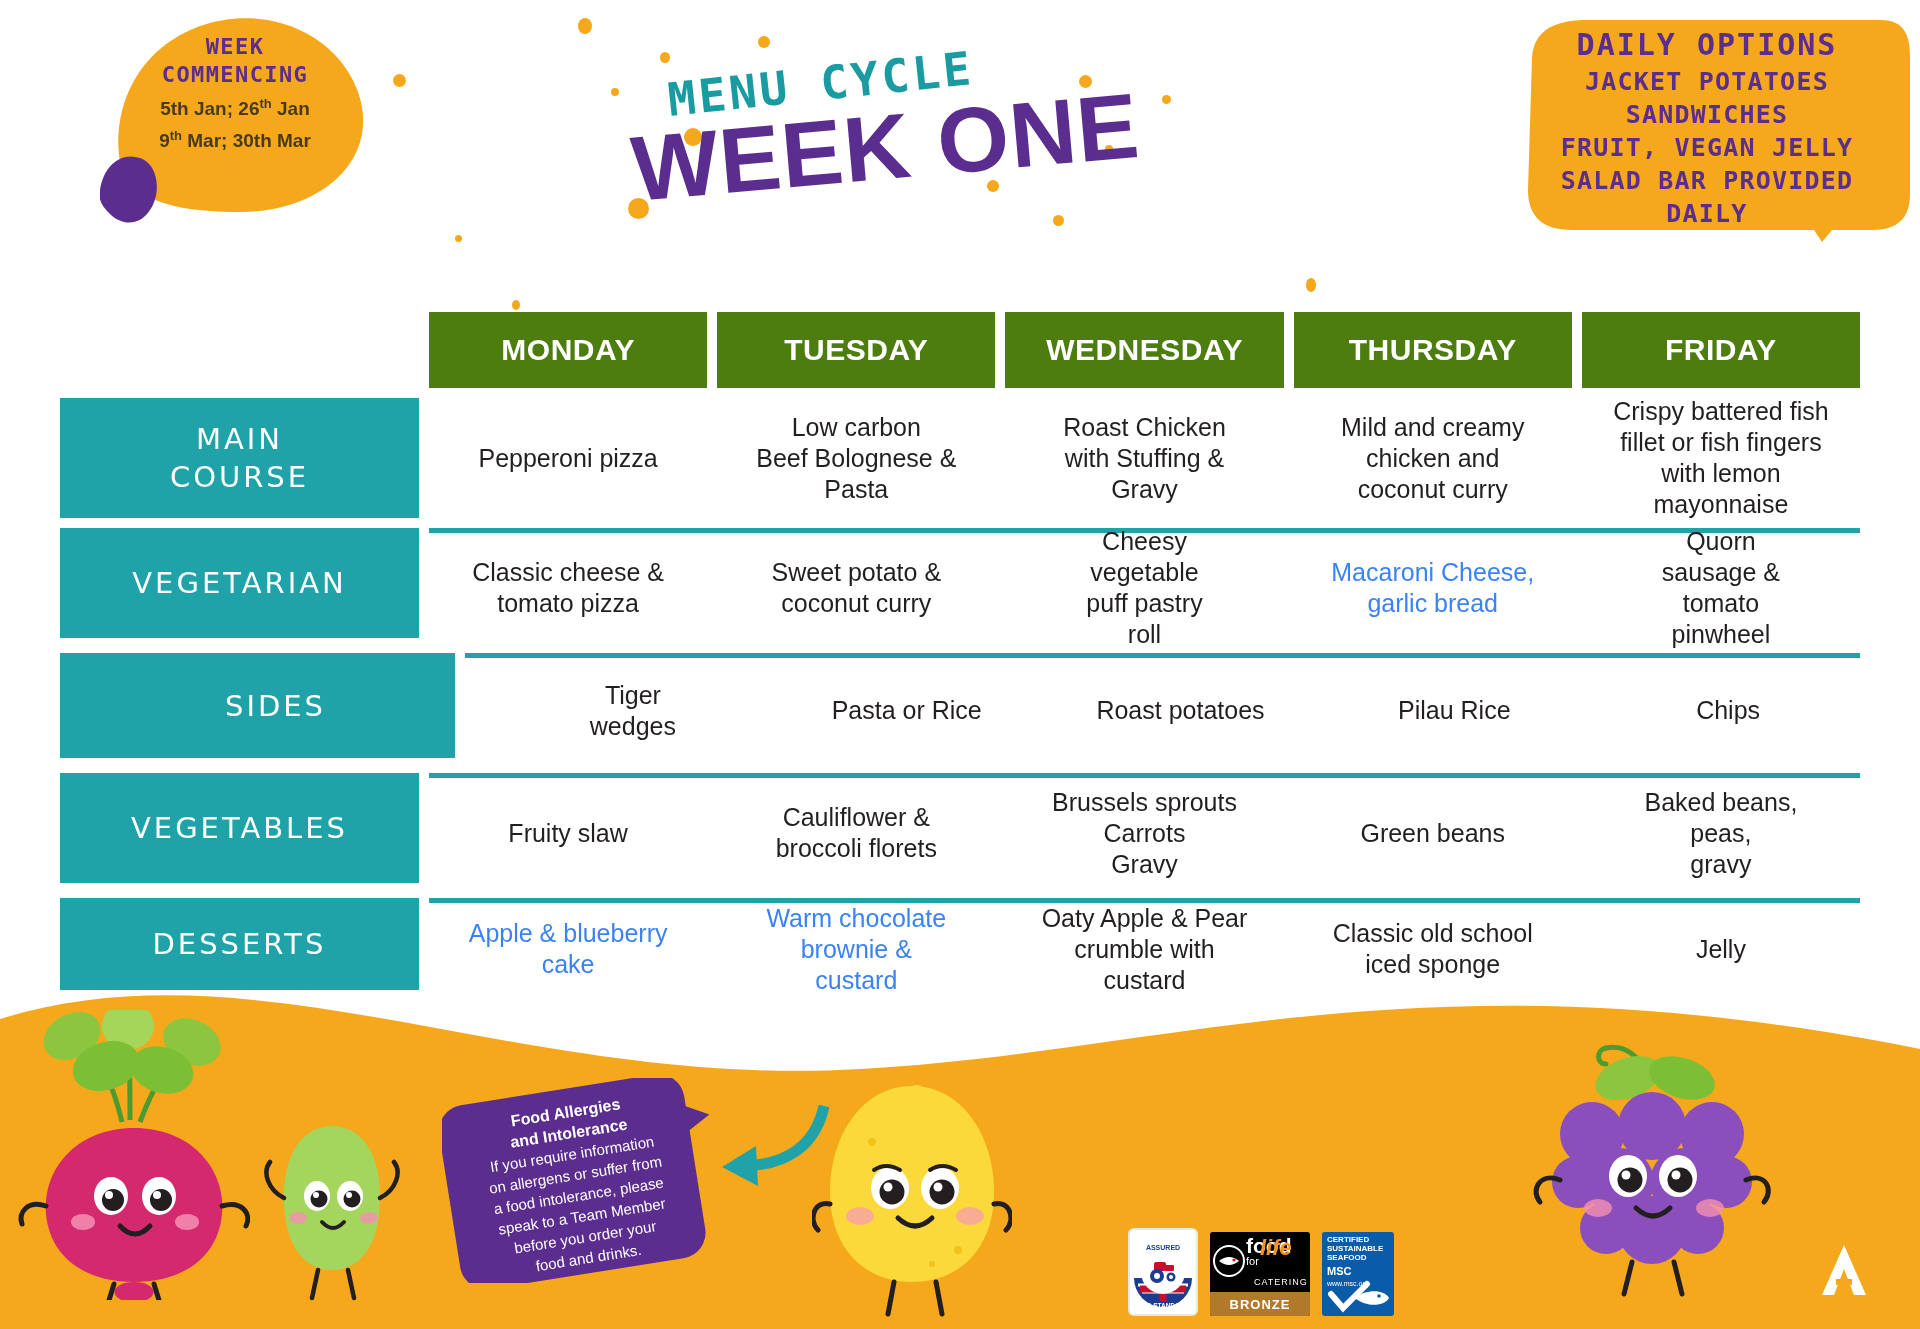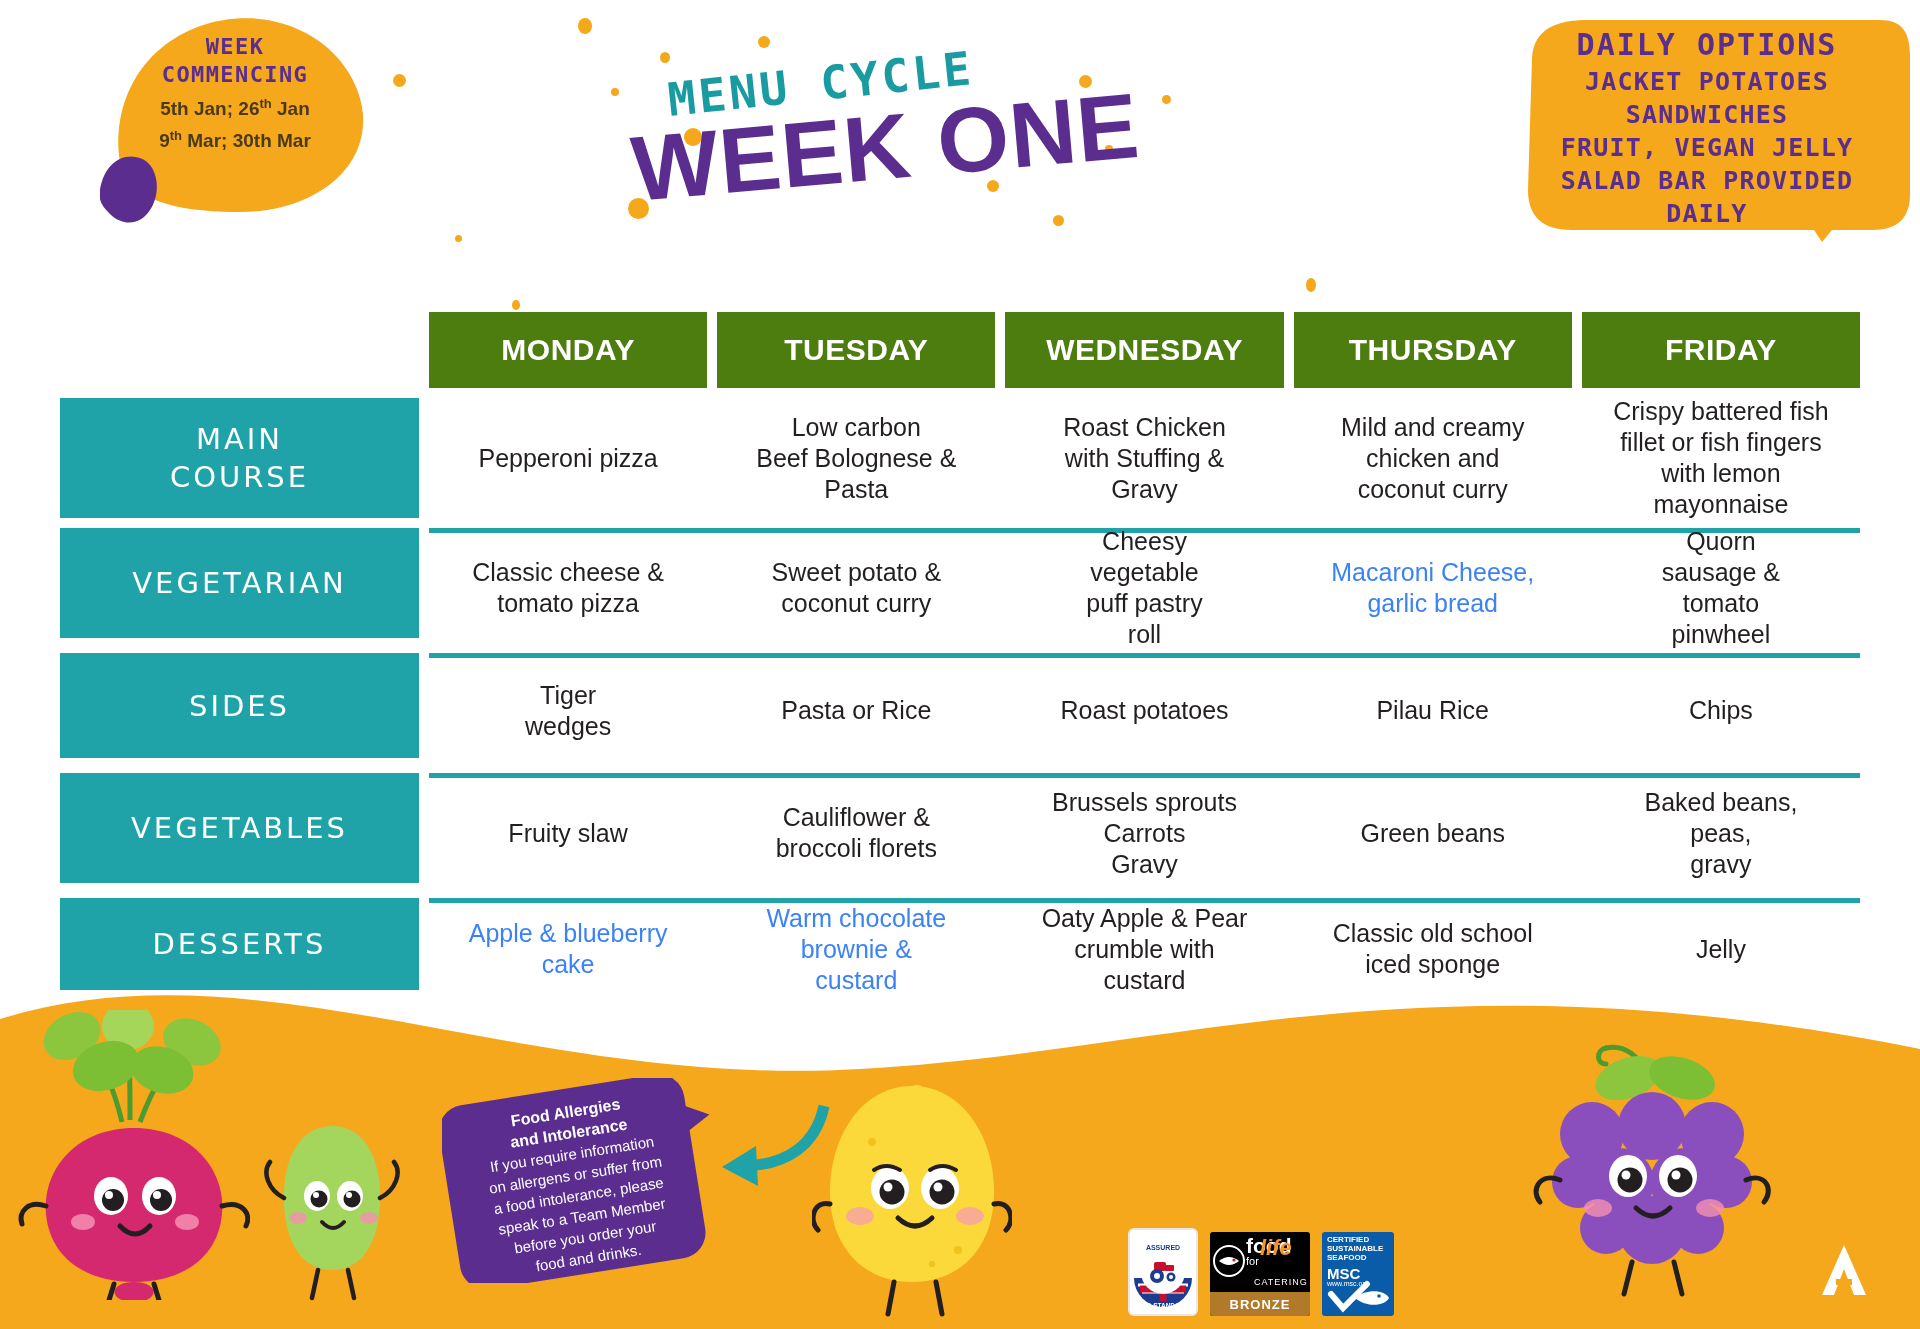--- a/index.html
+++ b/index.html
@@ -85,21 +85,21 @@
     font-family:"DejaVu Sans",sans-serif;font-weight:400;
   }
   .cells{flex:1;display:flex;gap:10px;border-top:5px solid #1fa3a8;}
   .td{
     flex:1;display:flex;align-items:center;justify-content:center;text-align:center;
     font-size:25px;line-height:31px;color:#231f20;padding:6px 8px;box-sizing:border-box;
   }
   .td.muted{color:#3b82f6;}
   .r-main  .rowlab,.r-main  .cells{height:120px;}
   .r-veg   .rowlab,.r-veg   .cells{height:110px;}
-  .r-sides .rowlab,.r-sides .cells{height:105px;}
+  .r-sides .rowlab,.r-sides .cells{height:105px;padding-left:36px;}
   .r-vegs  .rowlab,.r-vegs  .cells{height:110px;}
   .r-des   .rowlab,.r-des   .cells{height:92px;}
   .r-main .cells{border-top:none;}
 
   
   .allergy{
     position:absolute;left:442px;top:1078px;width:270px;height:205px;z-index:9;
   }
   .allergy-txt{
     position:absolute;left:452px;top:1090px;width:250px;height:190px;z-index:10;
@@ -130,21 +130,21 @@
   .lg-ffl{width:100px;height:84px;border-radius:3px;overflow:hidden;background:#000000;}
   .lg-ffl .top{height:60px;position:relative;}
   .lg-ffl .bot{height:24px;background:#b07a2a;color:#fff;font-size:13px;font-weight:700;
     display:flex;align-items:center;justify-content:center;letter-spacing:1px;}
   .ffl-word{position:absolute;left:36px;top:4px;color:#fff;font-size:21px;font-weight:700;line-height:19px;}
   .ffl-for{position:absolute;left:36px;top:23px;color:#fff;font-size:11px;}
   .ffl-life{position:absolute;left:50px;top:3px;color:#f7941d;font-size:22px;font-weight:700;font-style:italic;}
   .ffl-cat{position:absolute;left:44px;top:45px;color:#fff;font-size:9px;letter-spacing:1px;}
   .lg-msc{width:72px;height:84px;border-radius:3px;background:#0b5ca8;position:relative;overflow:hidden;}
   .msc-t{position:absolute;left:5px;top:3px;color:#fff;font-size:8px;line-height:9px;font-weight:700;}
-  .msc-m{position:absolute;left:5px;top:33px;color:#fff;font-size:15px;font-weight:700;}
+  .msc-m{position:absolute;left:5px;top:33px;color:#fff;font-size:11px;font-weight:700;}
   .msc-u{position:absolute;left:5px;top:48px;color:#fff;font-size:7px;}
 
   .brandA{position:absolute;right:40px;bottom:24px;z-index:9;}
 </style>
 </head>
 <body>
 
 <div class="stage">
 
   <svg class="wave" viewBox="0 0 1920 430" preserveAspectRatio="none">

